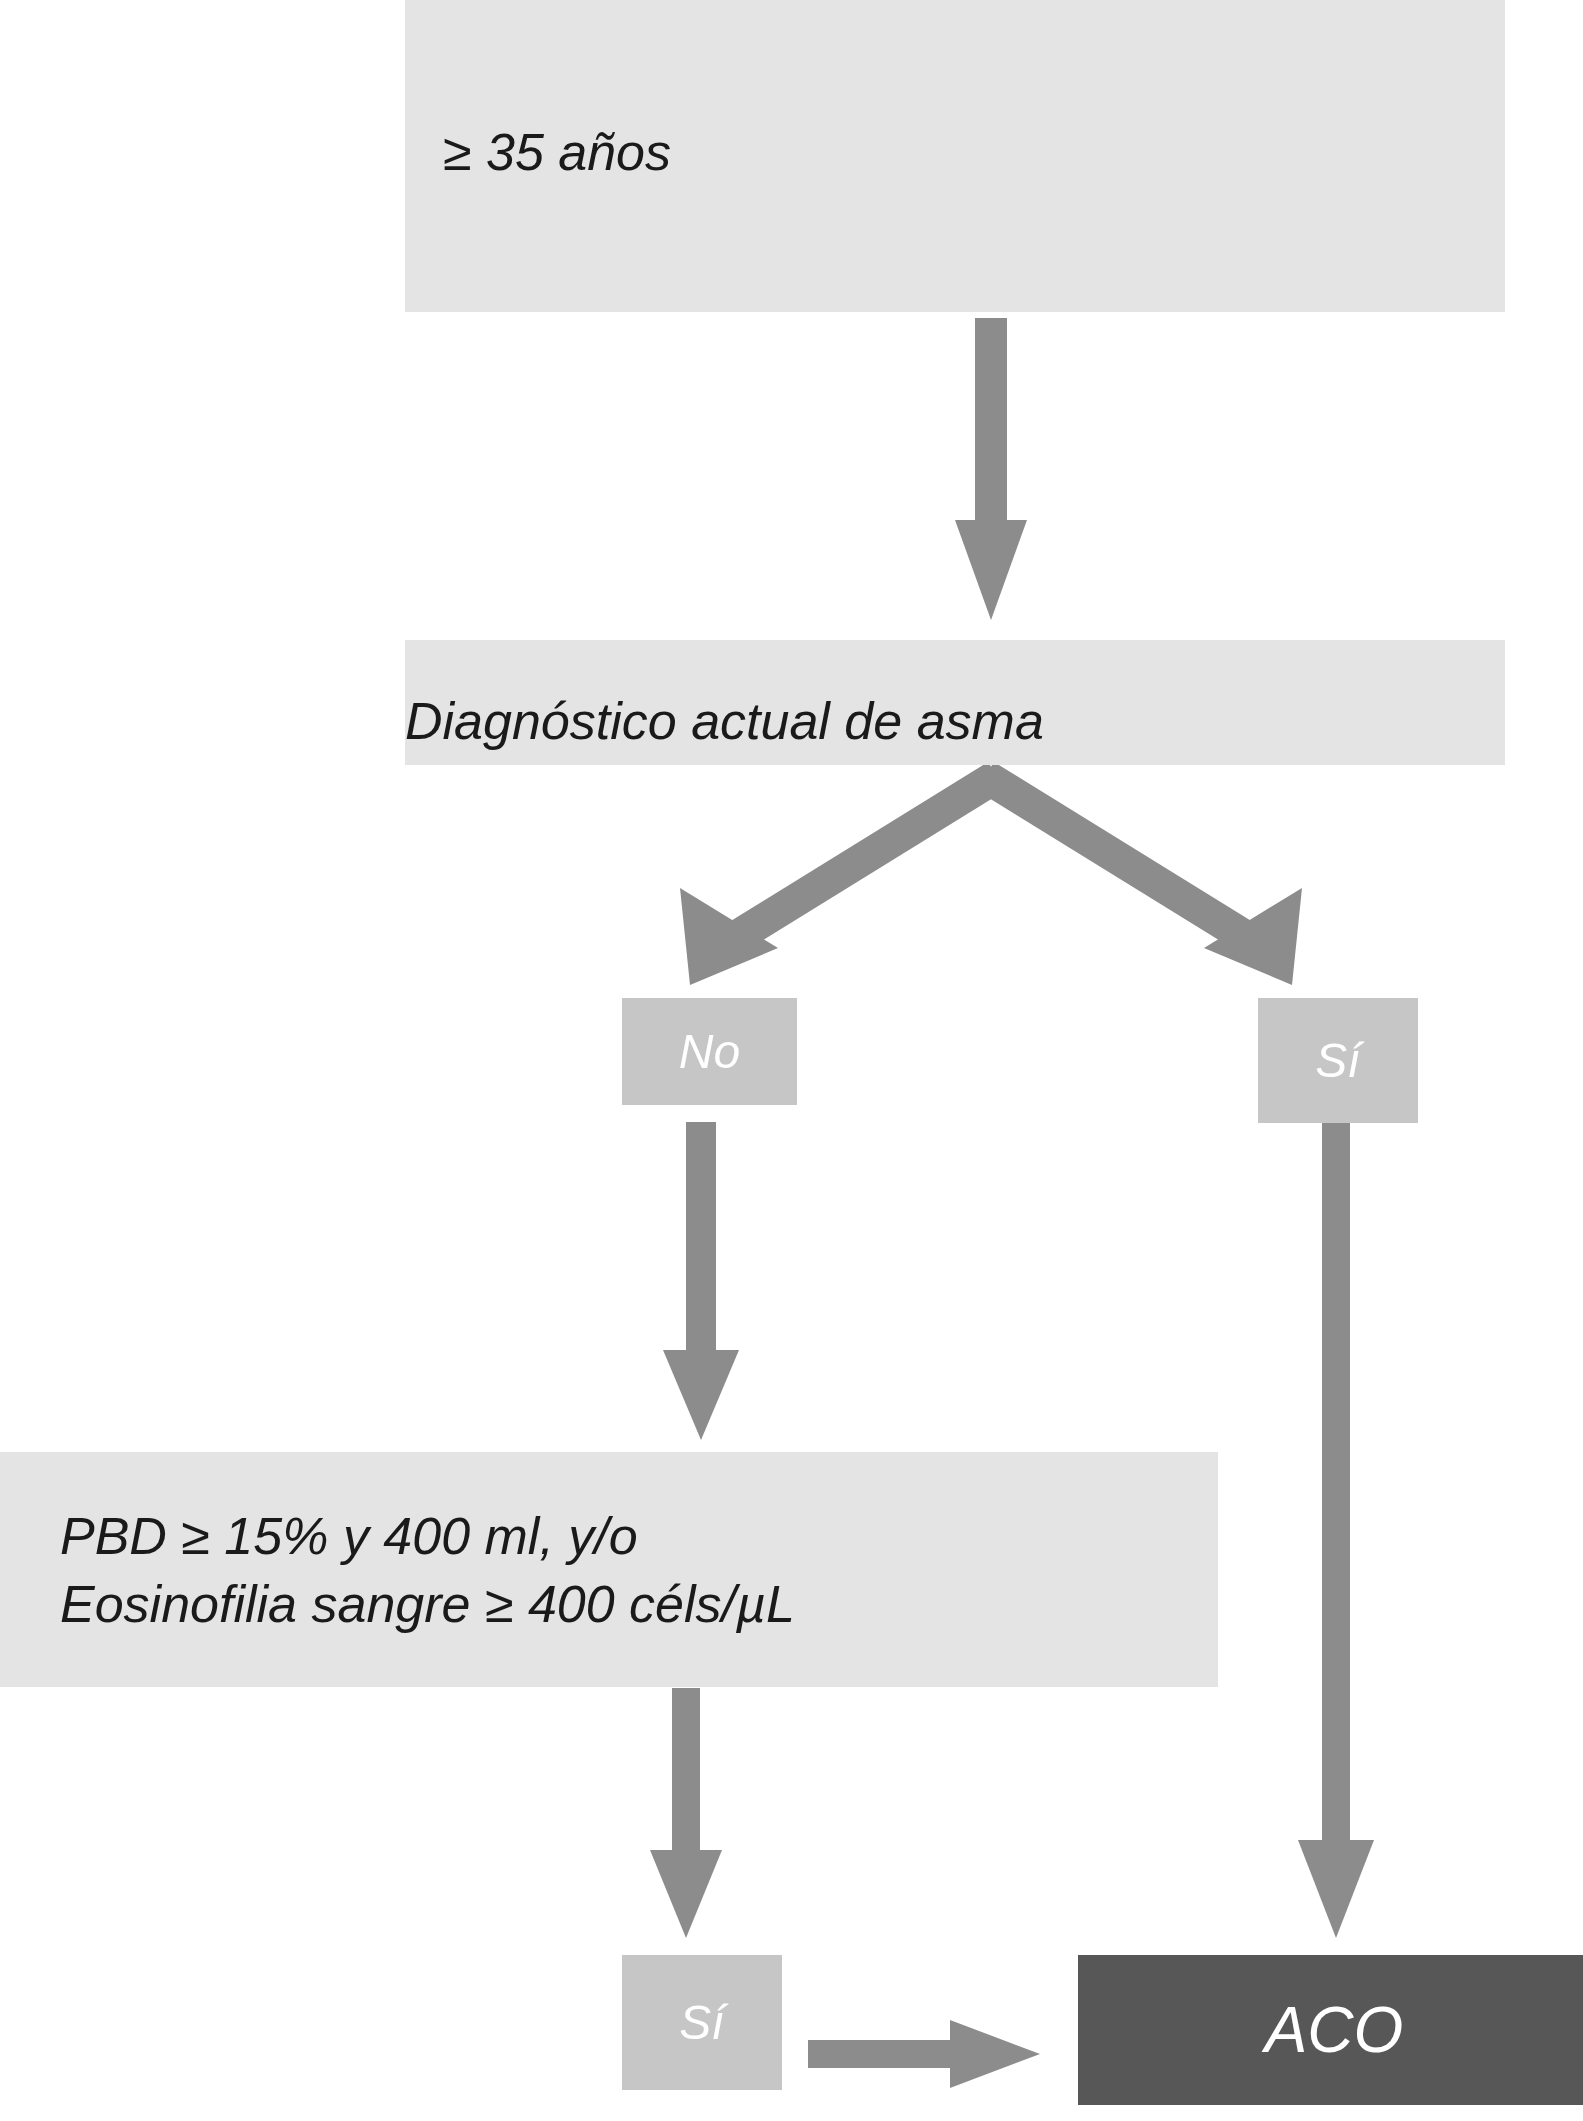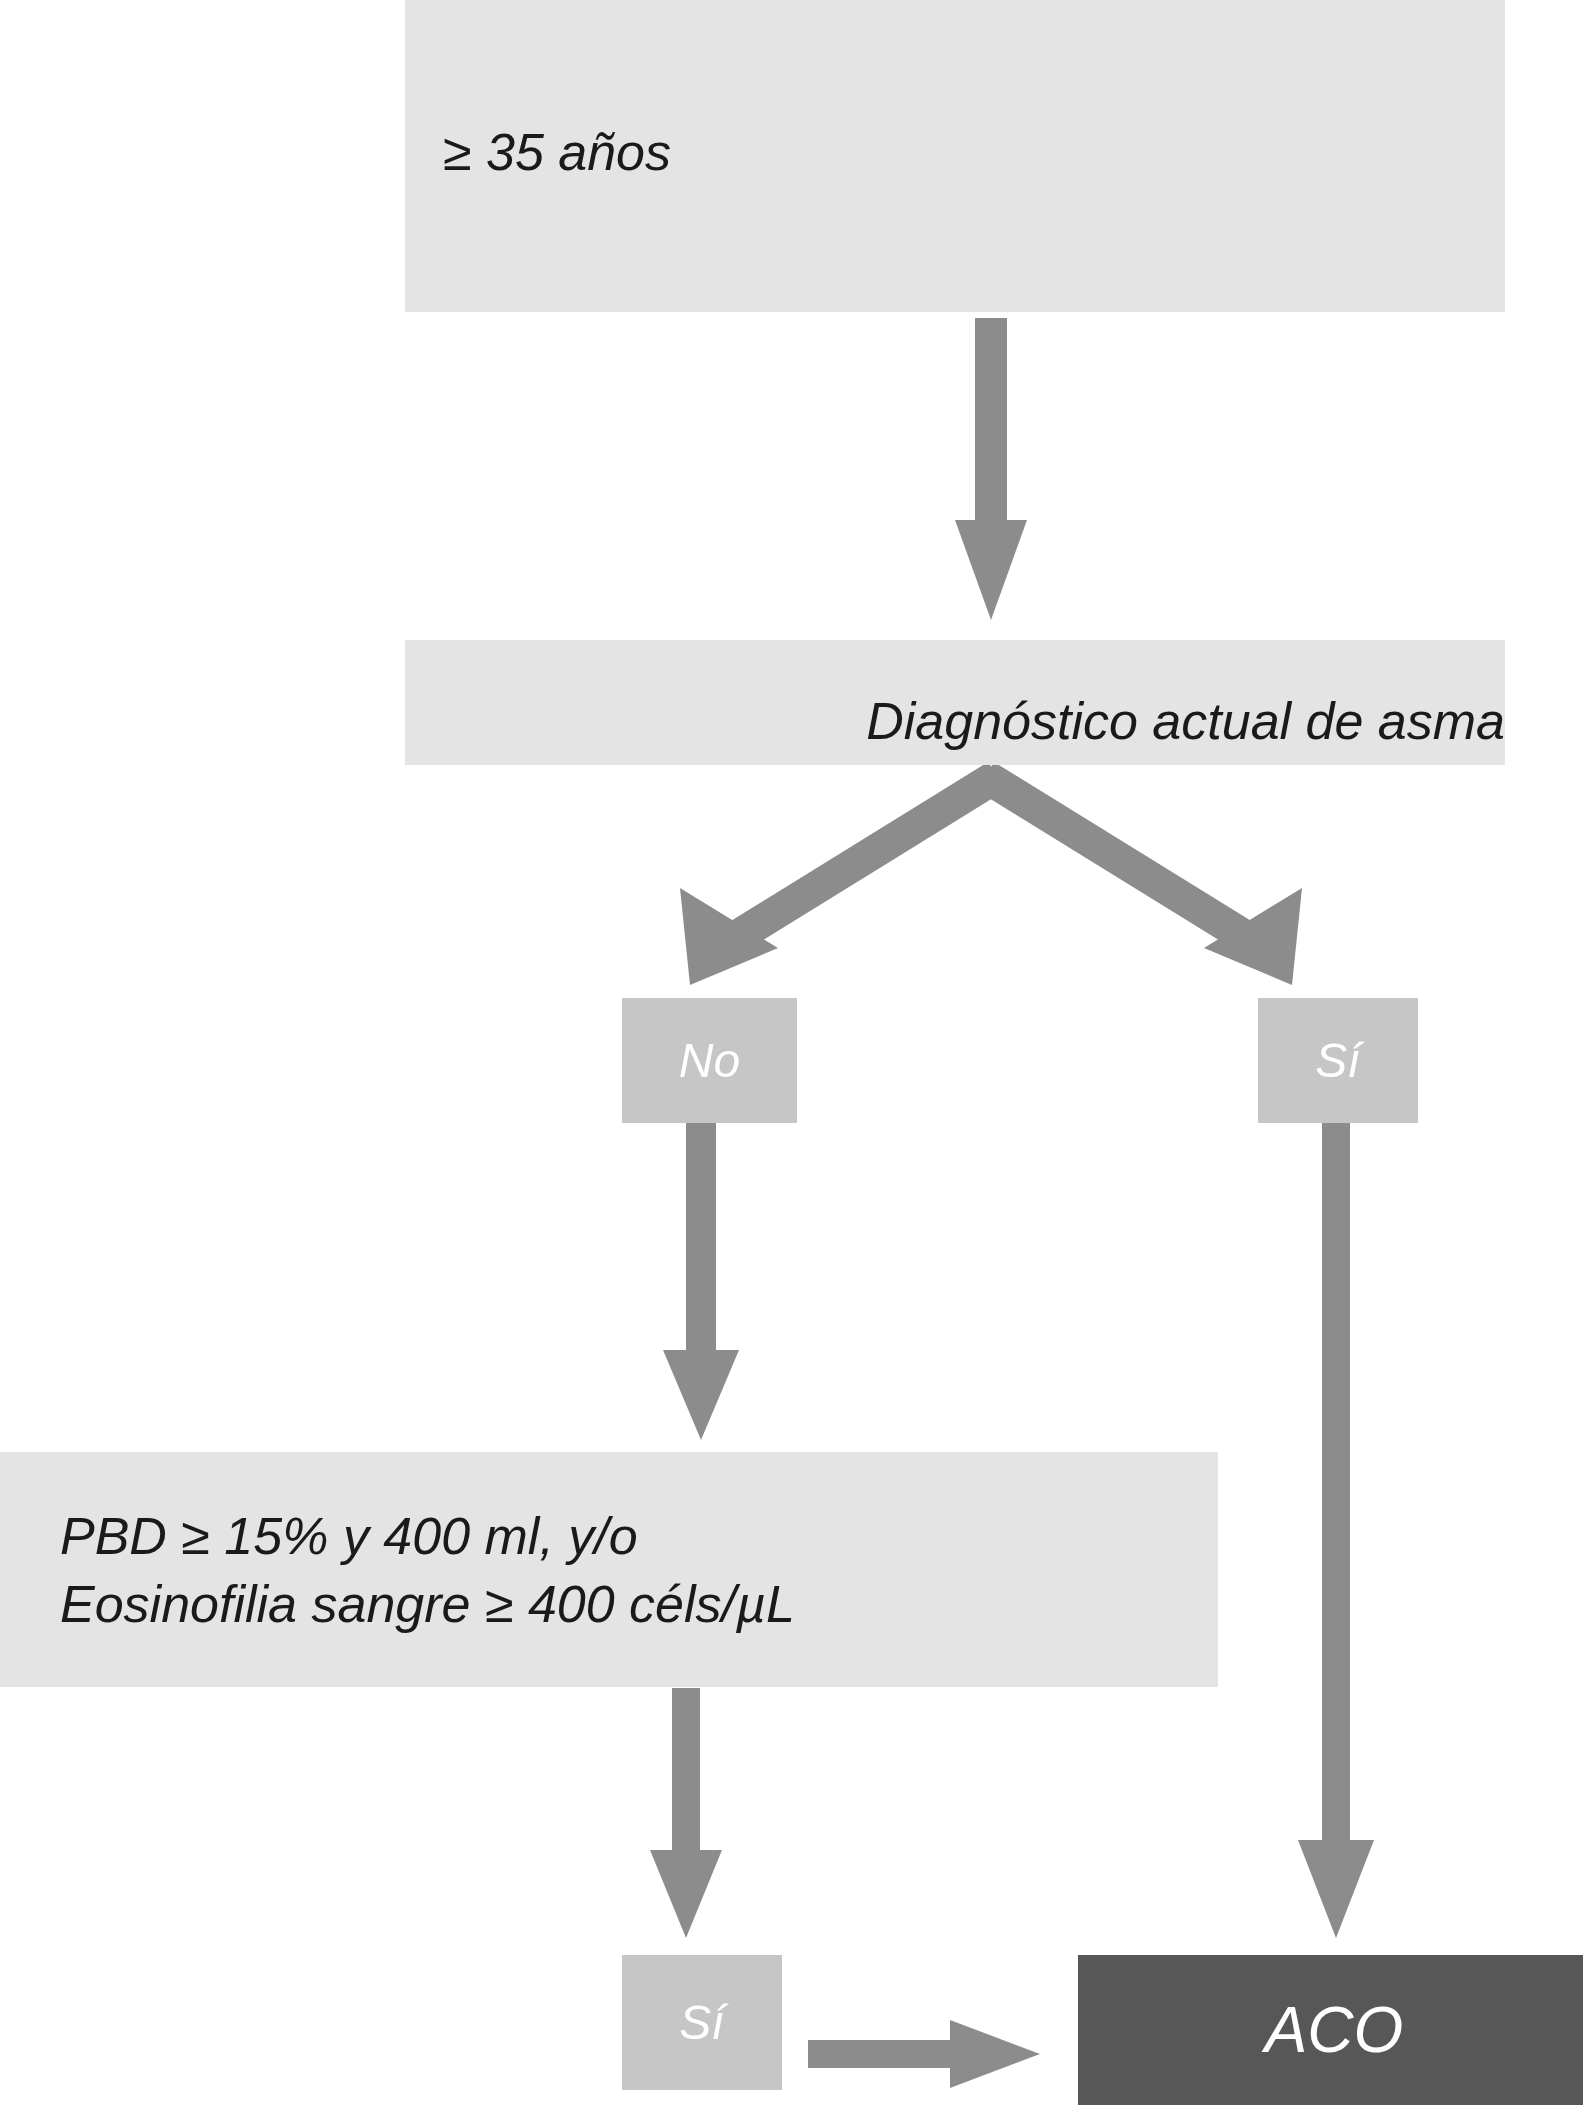--- a/index.html
+++ b/index.html
@@ -104,24 +104,24 @@
       <rect x="808" y="2040" width="150" height="28" fill="#8c8c8c"></rect>
       <polygon points="950,2020 950,2088 1040,2054 " fill="#8c8c8c"></polygon>
     </g>
   </svg>
 
   <div class="box lightbox" style="left:405px; top:-8px; width:1100px; height:320px; padding-left:38px;">
     <div class="line">≥ 35 años</div>
   </div>
 
   <div class="box lightbox" style="left:405px; top:640px; width:1100px; height:125px; align-items:center;">
-    <div class="line" style="text-align:right; width:100%;margin-top:36px;">Diagnóstico actual de asma</div>
+    <div class="line" style="text-align:left; width:100%;margin-top:36px;">Diagnóstico actual de asma</div>
   </div>
 
-  <div class="box midbox" style="left:622px; top:998px; width:175px; height:125px;">
+  <div class="box midbox" style="left:622px; top:998px; width:175px; height:107px;">
     <span>No</span>
   </div>
 
   <div class="box midbox" style="left:1258px; top:998px; width:160px; height:125px;">
     <span>Sí</span>
   </div>
 
   <div class="box lightbox" style="left:-10px; top:1452px; width:1228px; height:235px; padding-left:70px;">
     <div class="line">PBD ≥ 15% y 400 ml, y/o</div>
     <div class="line">Eosinofilia sangre ≥ 400 céls/µL</div>

